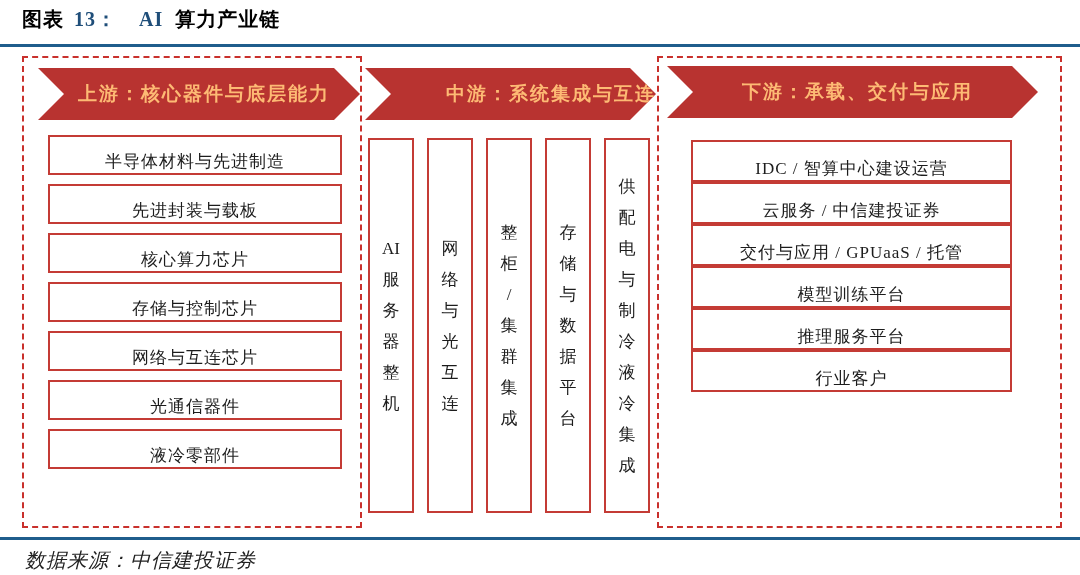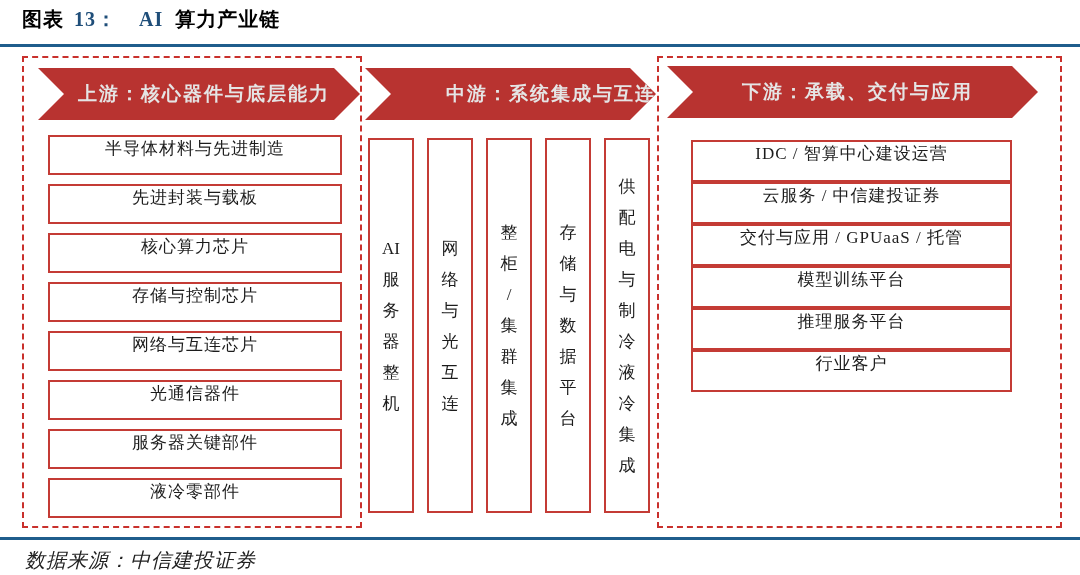--- a/index.html
+++ b/index.html
@@ -26,35 +26,35 @@
   .section{position:absolute;top:56px;height:472px;background:#fff;}
   .section.dashed{border:2px dashed var(--dash-red);}
   .sec-up{left:22px;width:340px;}
   .sec-mid{left:365px;width:288px;}
   .sec-down{left:657px;width:405px;}
 
   
   .banner{
     position:absolute;height:52px;background:var(--banner-red);
     display:flex;align-items:center;justify-content:center;
-    color:#e5e5e5;font-size:19px;font-weight:bold;letter-spacing:2px;
+    color:#fdba74;font-size:19px;font-weight:bold;letter-spacing:2px;
     clip-path:polygon(0 0, calc(100% - 26px) 0, 100% 50%, calc(100% - 26px) 100%, 0 100%, 26px 50%);
   }
   .sec-up .banner{left:14px;right:0;top:10px;}
   .sec-mid .banner{left:0;right:-3px;top:12px;justify-content:flex-end;}
   .sec-down .banner{left:8px;right:22px;top:8px;}
   .banner span{padding-left:10px;}
 
   
   .stack{position:absolute;}
   .sec-up .stack{top:77px;left:24px;right:18px;}
   .sec-down .stack{top:82px;left:32px;right:48px;}
   .item-box{
     border:2px solid var(--box-red);background:#fff;color:var(--ink);
-    display:flex;align-items:flex-start;justify-content:center;
+    display:flex;align-items:flex-end;justify-content:center;
     font-size:17px;letter-spacing:1px;
   }
   .sec-up .item-box{height:40px;margin-bottom:9px;}
   .sec-down .item-box{height:42px;}
   .item-box:last-child{margin-bottom:0;}
 
   
   .vcols{position:absolute;top:82px;left:3px;right:3px;height:375px;
          display:flex;justify-content:space-between;}
   .vcol{
@@ -95,23 +95,20 @@
           <span>核心算力芯片</span>
         </div>
         <div class="item-box">
           <span>存储与控制芯片</span>
         </div>
         <div class="item-box">
           <span>网络与互连芯片</span>
         </div>
         <div class="item-box">
           <span>光通信器件</span>
-        </div>
-        <div class="item-box">
-          <span>服务器关键部件</span>
         </div>
         <div class="item-box">
           <span>液冷零部件</span>
         </div>
       </div>
   </div>
 
   <div class="section sec-mid">
     <div class="banner">
       <span>中游：系统集成与互连</span>

